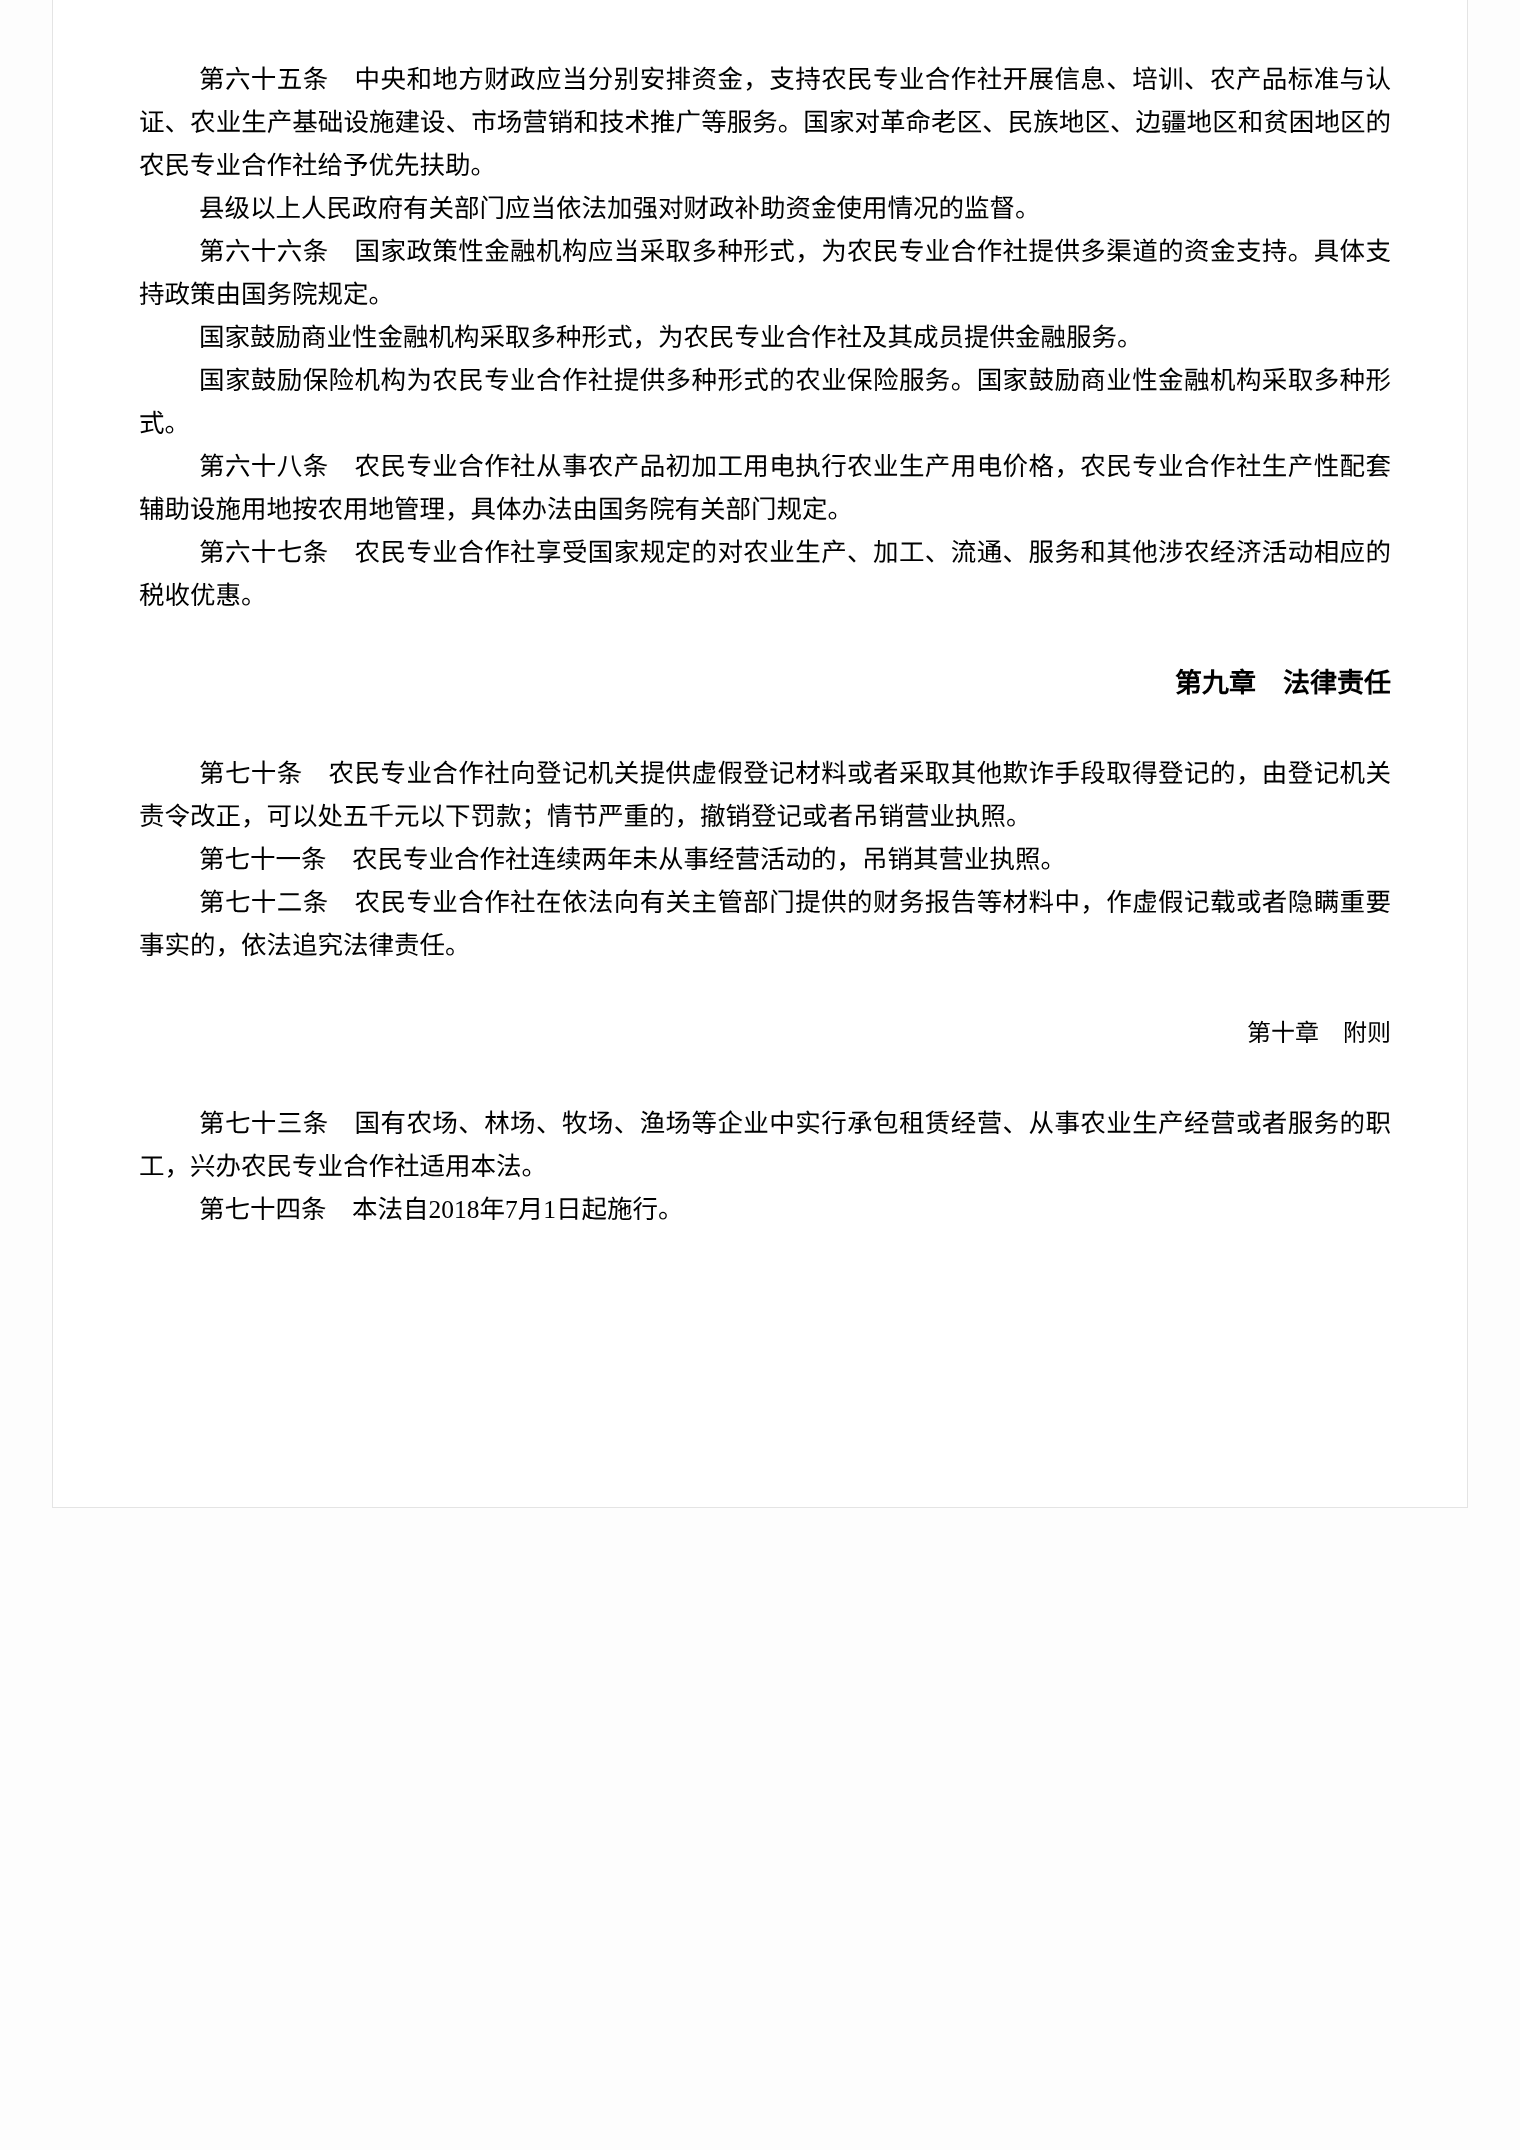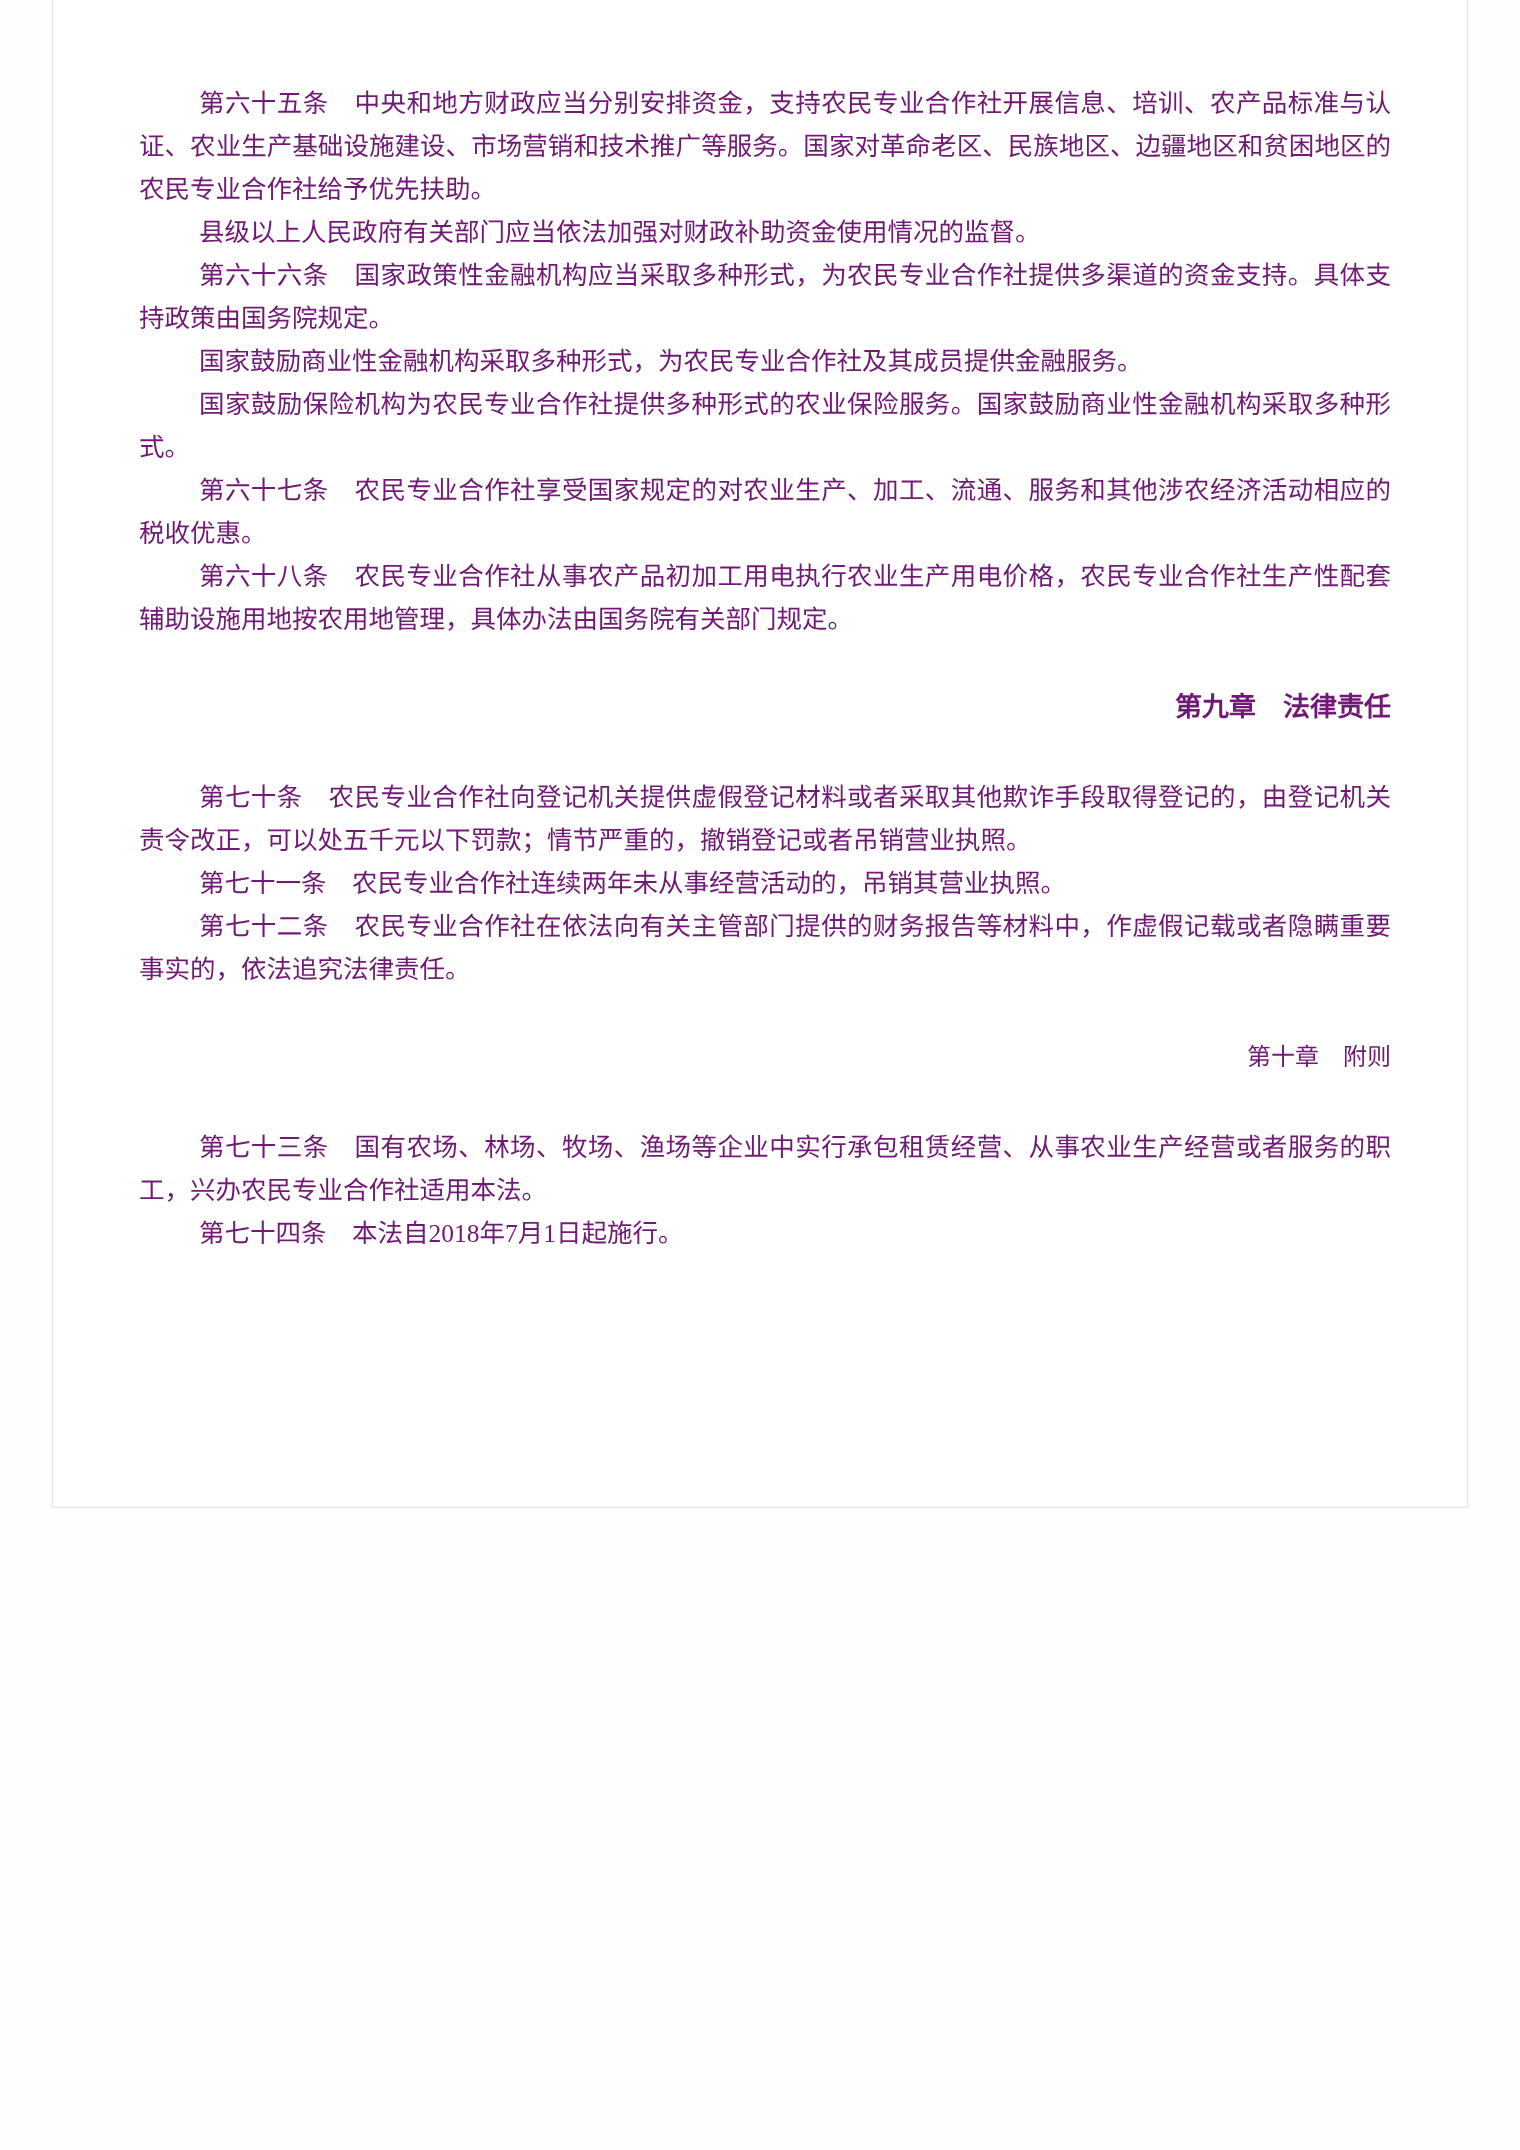--- a/index.html
+++ b/index.html
@@ -17,22 +17,22 @@
     width: 1416px;
     height: 1508px;
     background: #ffffff;
     border-left: 1px solid #e4e4e4;
     border-right: 1px solid #e4e4e4;
     border-bottom: 1px solid #e4e4e4;
   }
   .content {
     margin-left: 86px;
     width: 1252px;
-    padding-top: 82px;
-    color: #701a75;
+    padding-top: 58px;
+    color: #000000;
     font-size: 25.5px;
     line-height: 43px;
   }
   .para {
     text-align: justify;
     text-justify: inter-character;
     text-indent: 60px;
     word-break: break-all;
   }
   .chapter-heading {
@@ -53,22 +53,22 @@
 </head>
 <body>
 
 <div class="page">
   <div class="content">
     <p class="para">第六十五条　中央和地方财政应当分别安排资金，支持农民专业合作社开展信息、培训、农产品标准与认证、农业生产基础设施建设、市场营销和技术推广等服务。国家对革命老区、民族地区、边疆地区和贫困地区的农民专业合作社给予优先扶助。</p>
     <p class="para">县级以上人民政府有关部门应当依法加强对财政补助资金使用情况的监督。</p>
     <p class="para">第六十六条　国家政策性金融机构应当采取多种形式，为农民专业合作社提供多渠道的资金支持。具体支持政策由国务院规定。</p>
     <p class="para">国家鼓励商业性金融机构采取多种形式，为农民专业合作社及其成员提供金融服务。</p>
     <p class="para">国家鼓励保险机构为农民专业合作社提供多种形式的农业保险服务。国家鼓励商业性金融机构采取多种形式。</p>
+    <p class="para">第六十八条　农民专业合作社从事农产品初加工用电执行农业生产用电价格，农民专业合作社生产性配套辅助设施用地按农用地管理，具体办法由国务院有关部门规定。</p>
     <p class="para">第六十七条　农民专业合作社享受国家规定的对农业生产、加工、流通、服务和其他涉农经济活动相应的税收优惠。</p>
-    <p class="para">第六十八条　农民专业合作社从事农产品初加工用电执行农业生产用电价格，农民专业合作社生产性配套辅助设施用地按农用地管理，具体办法由国务院有关部门规定。</p>
     <h2 class="chapter-heading">第九章　法律责任</h2>
     <p class="para">第七十条　农民专业合作社向登记机关提供虚假登记材料或者采取其他欺诈手段取得登记的，由登记机关责令改正，可以处五千元以下罚款；情节严重的，撤销登记或者吊销营业执照。</p>
     <p class="para">第七十一条　农民专业合作社连续两年未从事经营活动的，吊销其营业执照。</p>
     <p class="para">第七十二条　农民专业合作社在依法向有关主管部门提供的财务报告等材料中，作虚假记载或者隐瞒重要事实的，依法追究法律责任。</p>
     <h2 class="section-heading">第十章　附则</h2>
     <p class="para">第七十三条　国有农场、林场、牧场、渔场等企业中实行承包租赁经营、从事农业生产经营或者服务的职工，兴办农民专业合作社适用本法。</p>
     <p class="para">第七十四条　本法自2018年7月1日起施行。</p>
   </div>
 </div>
 

